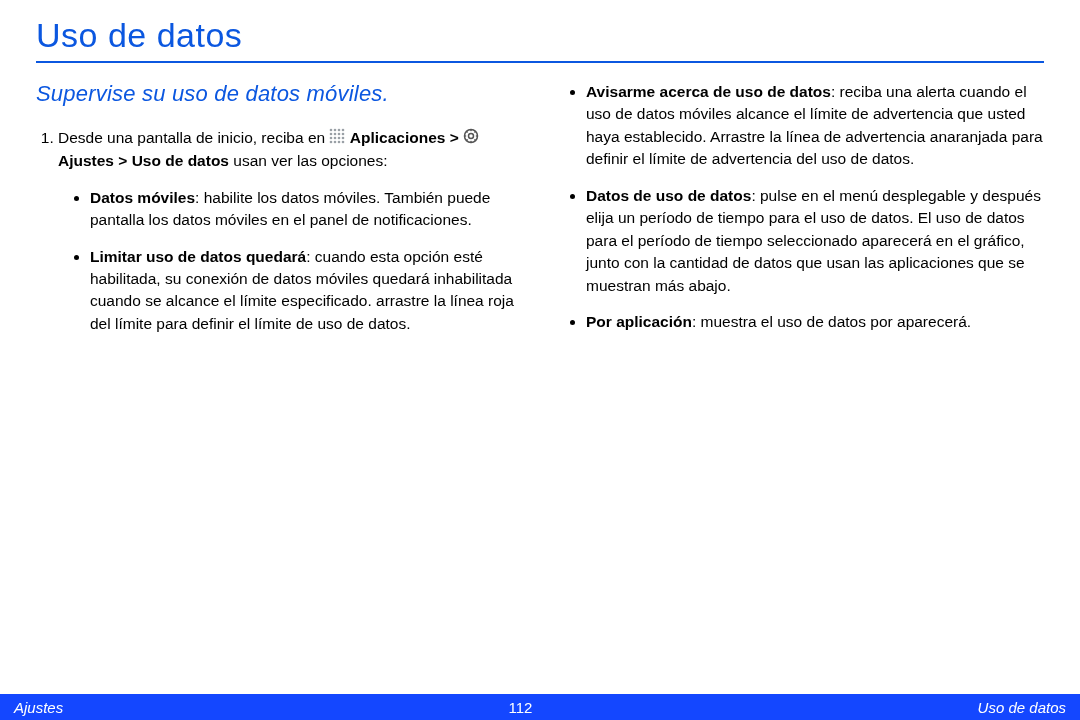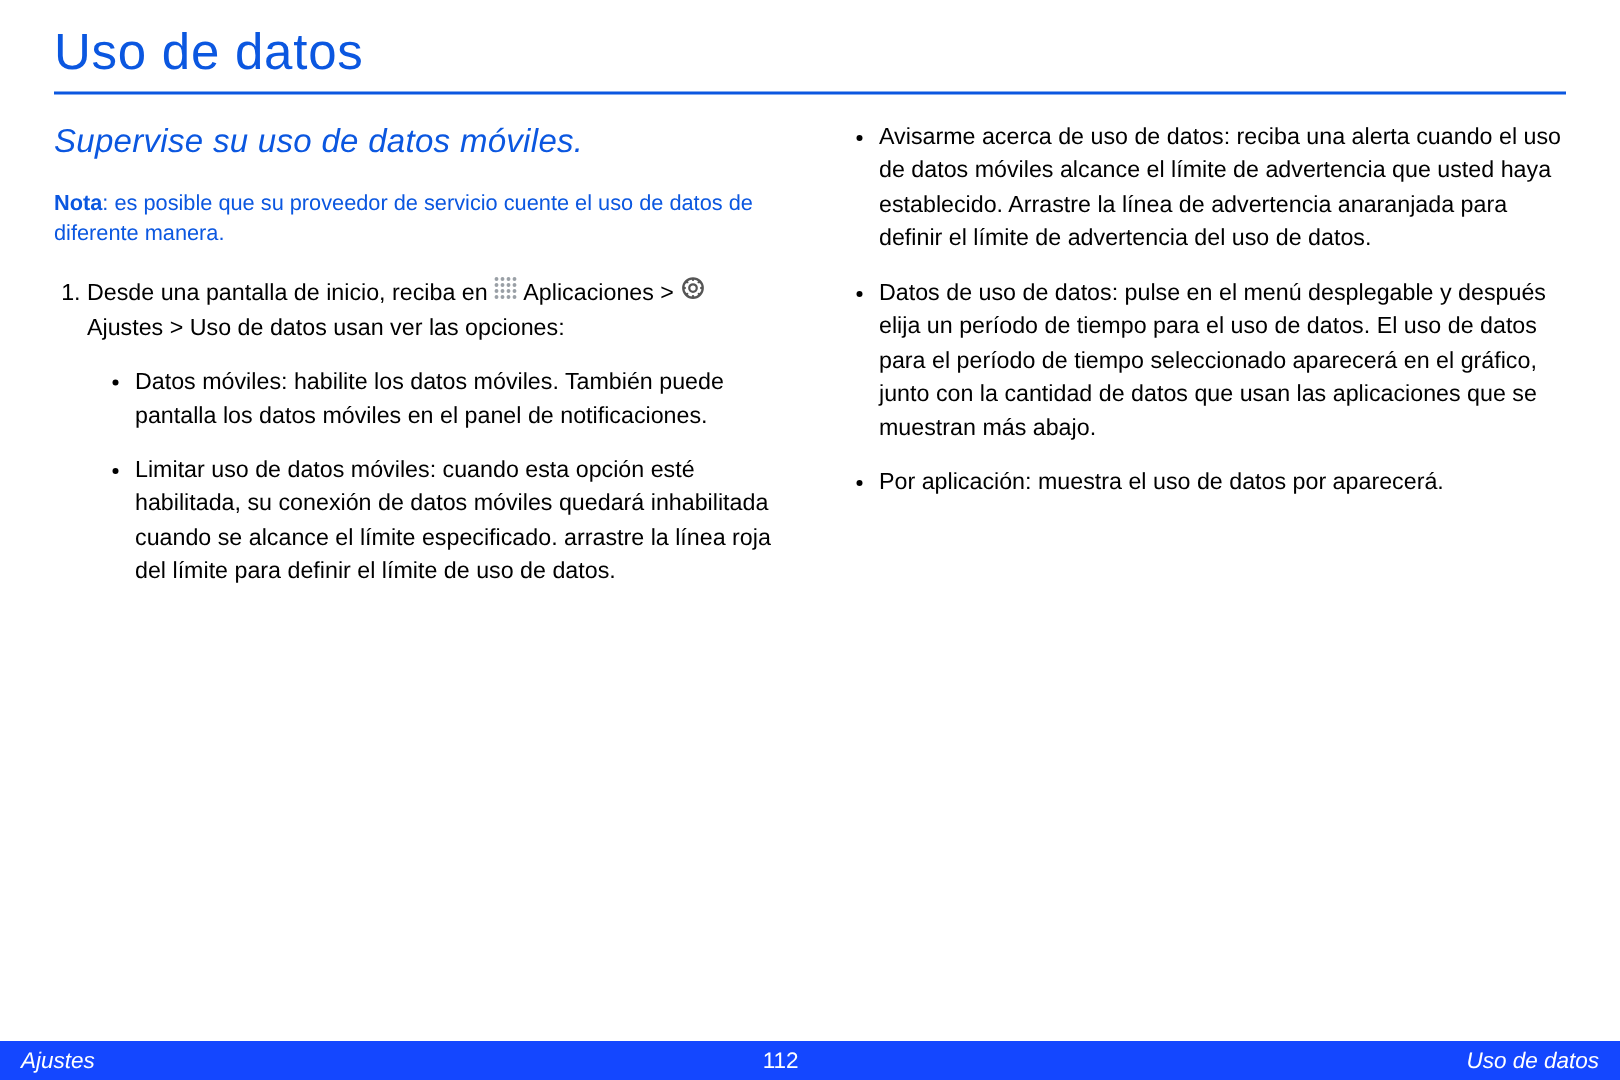--- a/index.html
+++ b/index.html
@@ -84,36 +84,33 @@
       color: #fff;
       display: flex;
       justify-content: space-between;
       align-items: center;
       padding: 0 14px;
       font-size: 15px;
     }
     .footer .left, .footer .right {
       font-style: italic;
     }
-    b { font-weight: 400; }
+    b { font-weight: 700; }
   </style>
 </head>
 <body>
 
 <div class="page">
   <h1>Uso de datos</h1>
 
   <div class="columns">
 
     <div class="col">
       <div class="subtitle">Supervise su uso de datos móviles.</div>
 
-      <p class="note">
-        <span class="note-label">Nota</span><span>: es posible que su proveedor de servicio cuente el uso de datos de diferente manera.</span>
-      </p>
 
       <ol class="steps">
         <li>
           <span>Desde una pantalla de inicio, reciba en </span>
           <span class="inline-icon">
             <svg width="16" height="16" viewBox="0 0 16 16">
               <g fill="#9aa0a6">
                 <circle cx="2" cy="2" r="1.3"></circle>
                   <circle cx="6" cy="2" r="1.3"></circle>
                   <circle cx="10" cy="2" r="1.3"></circle>
@@ -148,21 +145,21 @@
                 <circle cx="11.9" cy="4.1" r="0.8" fill="#555"></circle>
             </svg>
           </span>
           <b>Ajustes</b><b> &gt; </b><b>Uso de datos</b><span> usan ver las opciones:</span>
 
           <ul class="bullets">
             <li>
               <b>Datos móviles</b><span>: habilite los datos móviles. También puede pantalla los datos móviles en el panel de notificaciones.</span>
             </li>
             <li>
-              <b>Limitar uso de datos móviles</b><span>: cuando esta opción esté habilitada, su conexión de datos móviles quedará inhabilitada cuando se alcance el límite especificado. arrastre la línea roja del límite para definir el límite de uso de datos.</span>
+              <b>Limitar uso de datos quedará</b><span>: cuando esta opción esté habilitada, su conexión de datos móviles quedará inhabilitada cuando se alcance el límite especificado. arrastre la línea roja del límite para definir el límite de uso de datos.</span>
             </li>
           </ul>
         </li>
       </ol>
     </div>
 
     <div class="col">
       <ul class="bullets" style="padding-left:22px;">
         <li style="margin-top:0;">
           <b>Avisarme acerca de uso de datos</b><span>: reciba una alerta cuando el uso de datos móviles alcance el límite de advertencia que usted haya establecido. Arrastre la línea de advertencia anaranjada para definir el límite de advertencia del uso de datos.</span>

